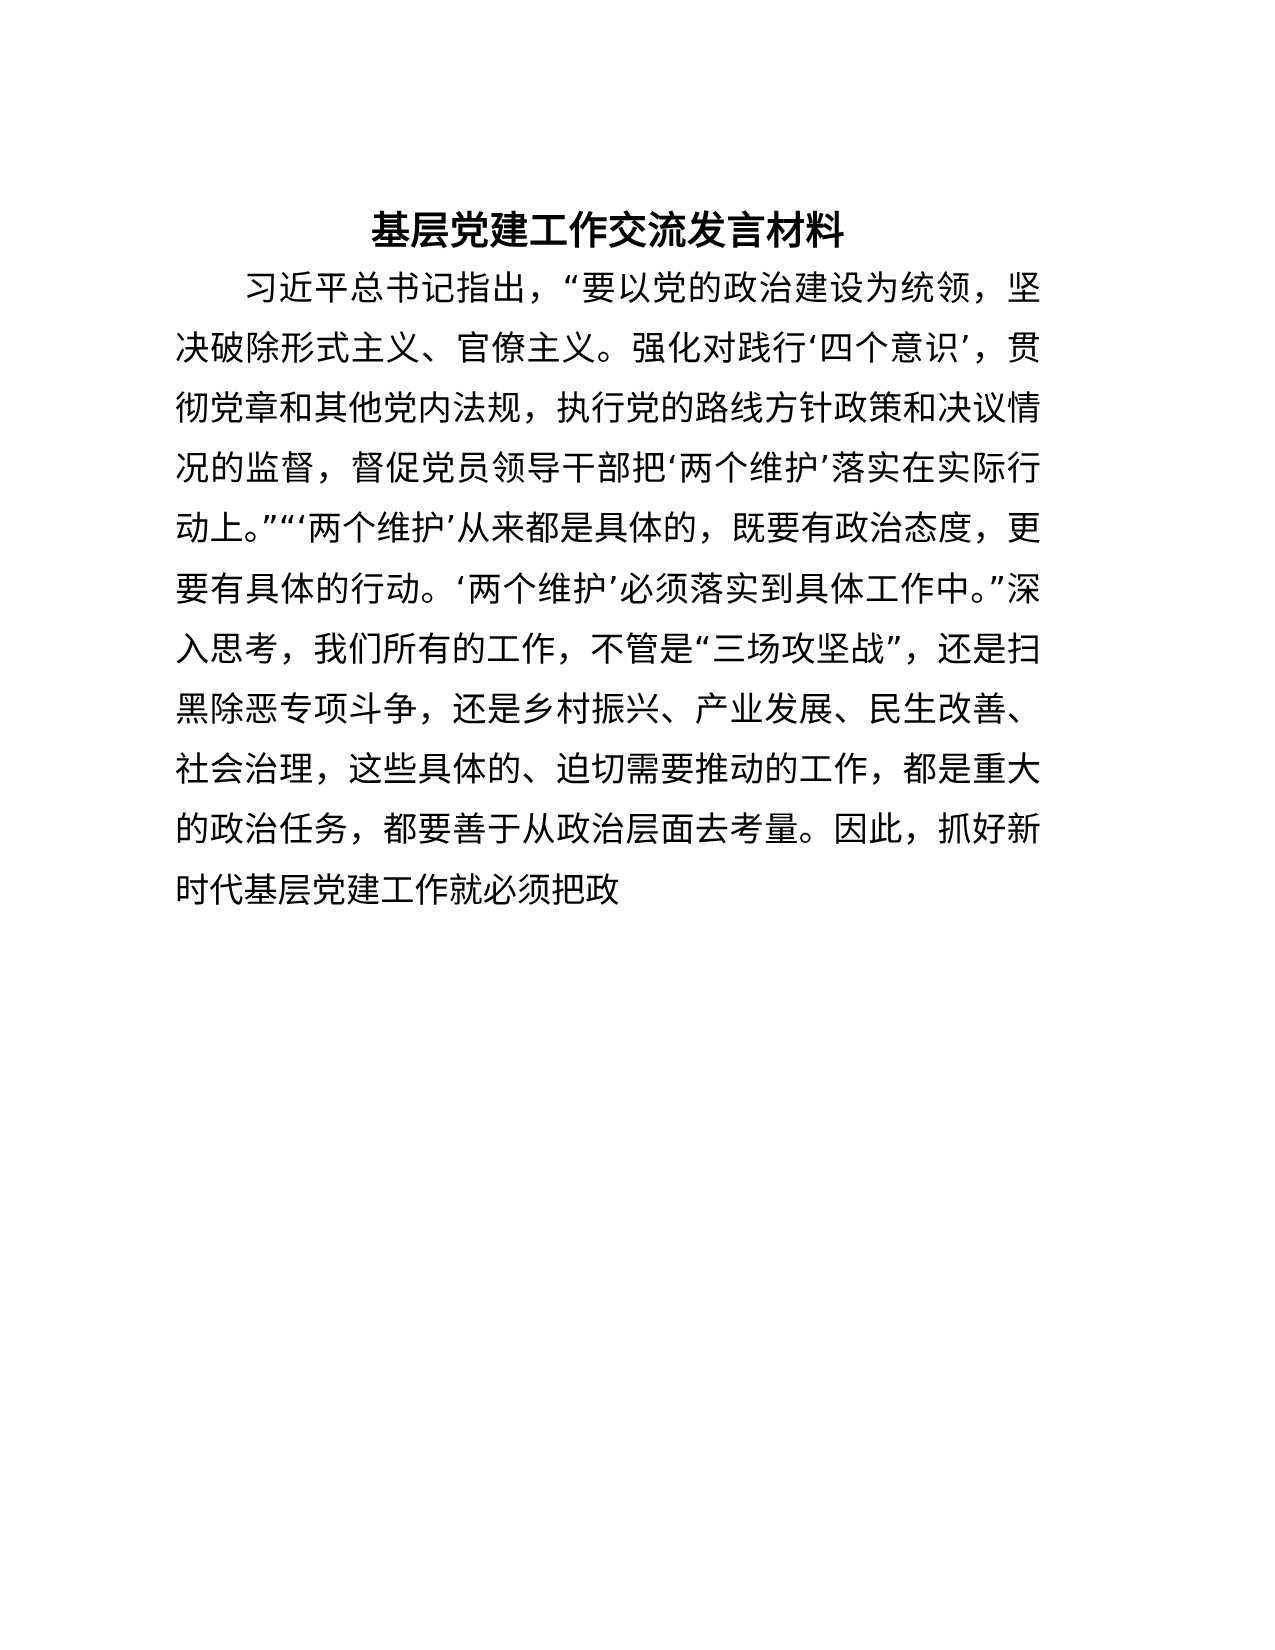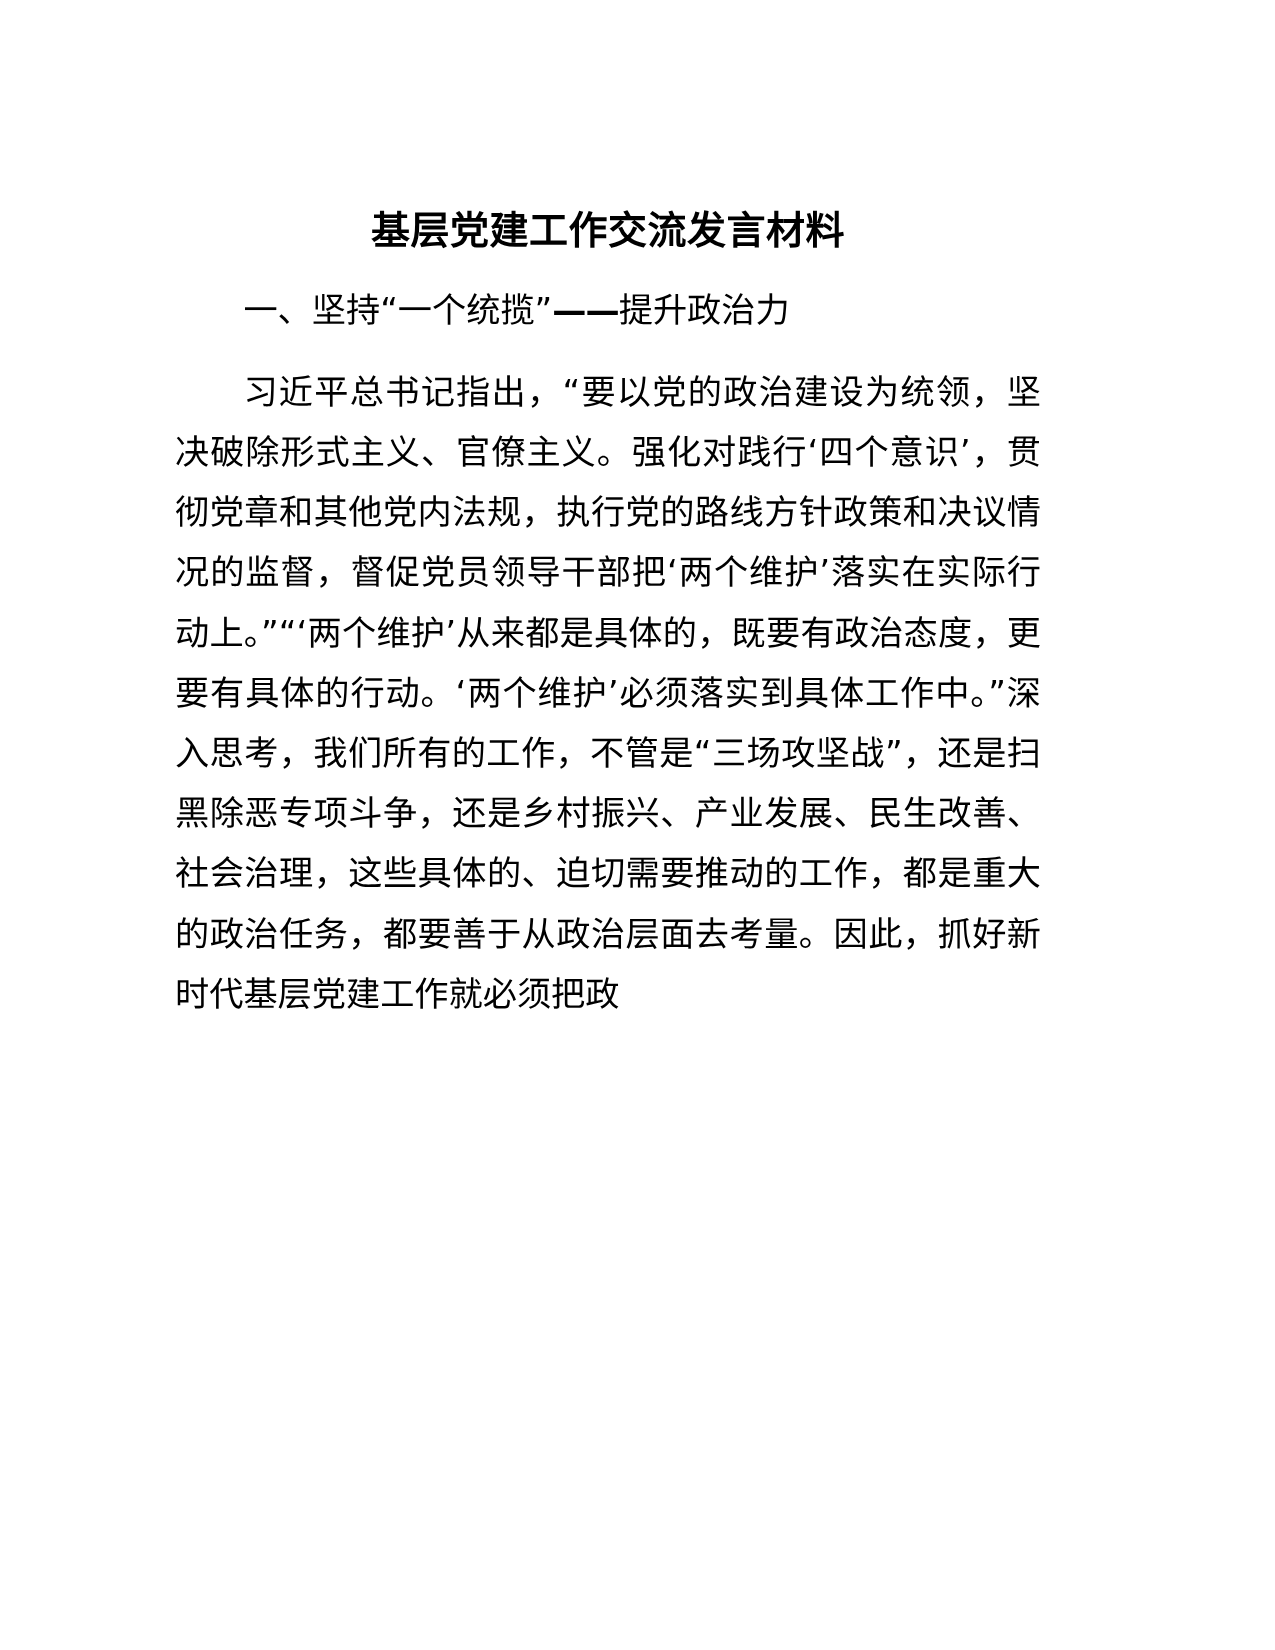--- a/index.html
+++ b/index.html
@@ -80,20 +80,17 @@
 </style>
 </head>
 <body>
 
 <div class="page">
   <div class="content">
 
     <h1 class="doc-title">基层党建工作交流发言材料</h1>
 
 
-    <p class="section-heading">
-      <span>一、坚持“一个统揽”</span><span class="dash-bold">——</span><span>提升政治力</span>
-    </p>
 
     <p class="para indent">习近平总书记指出，“要以党的政治建设为统领，坚决破除形式主义、官僚主义。强化对践行‘四个意识’，贯彻党章和其他党内法规，执行党的路线方针政策和决议情况的监督，督促党员领导干部把‘两个维护’落实在实际行动上。”“‘两个维护’从来都是具体的，既要有政治态度，更要有具体的行动。‘两个维护’必须落实到具体工作中。”深入思考，我们所有的工作，不管是“三场攻坚战”，还是扫黑除恶专项斗争，还是乡村振兴、产业发展、民生改善、社会治理，这些具体的、迫切需要推动的工作，都是重大的政治任务，都要善于从政治层面去考量。因此，抓好新时代基层党建工作就必须把政</p>
 
   </div>
 </div>
 
 </body></html>

